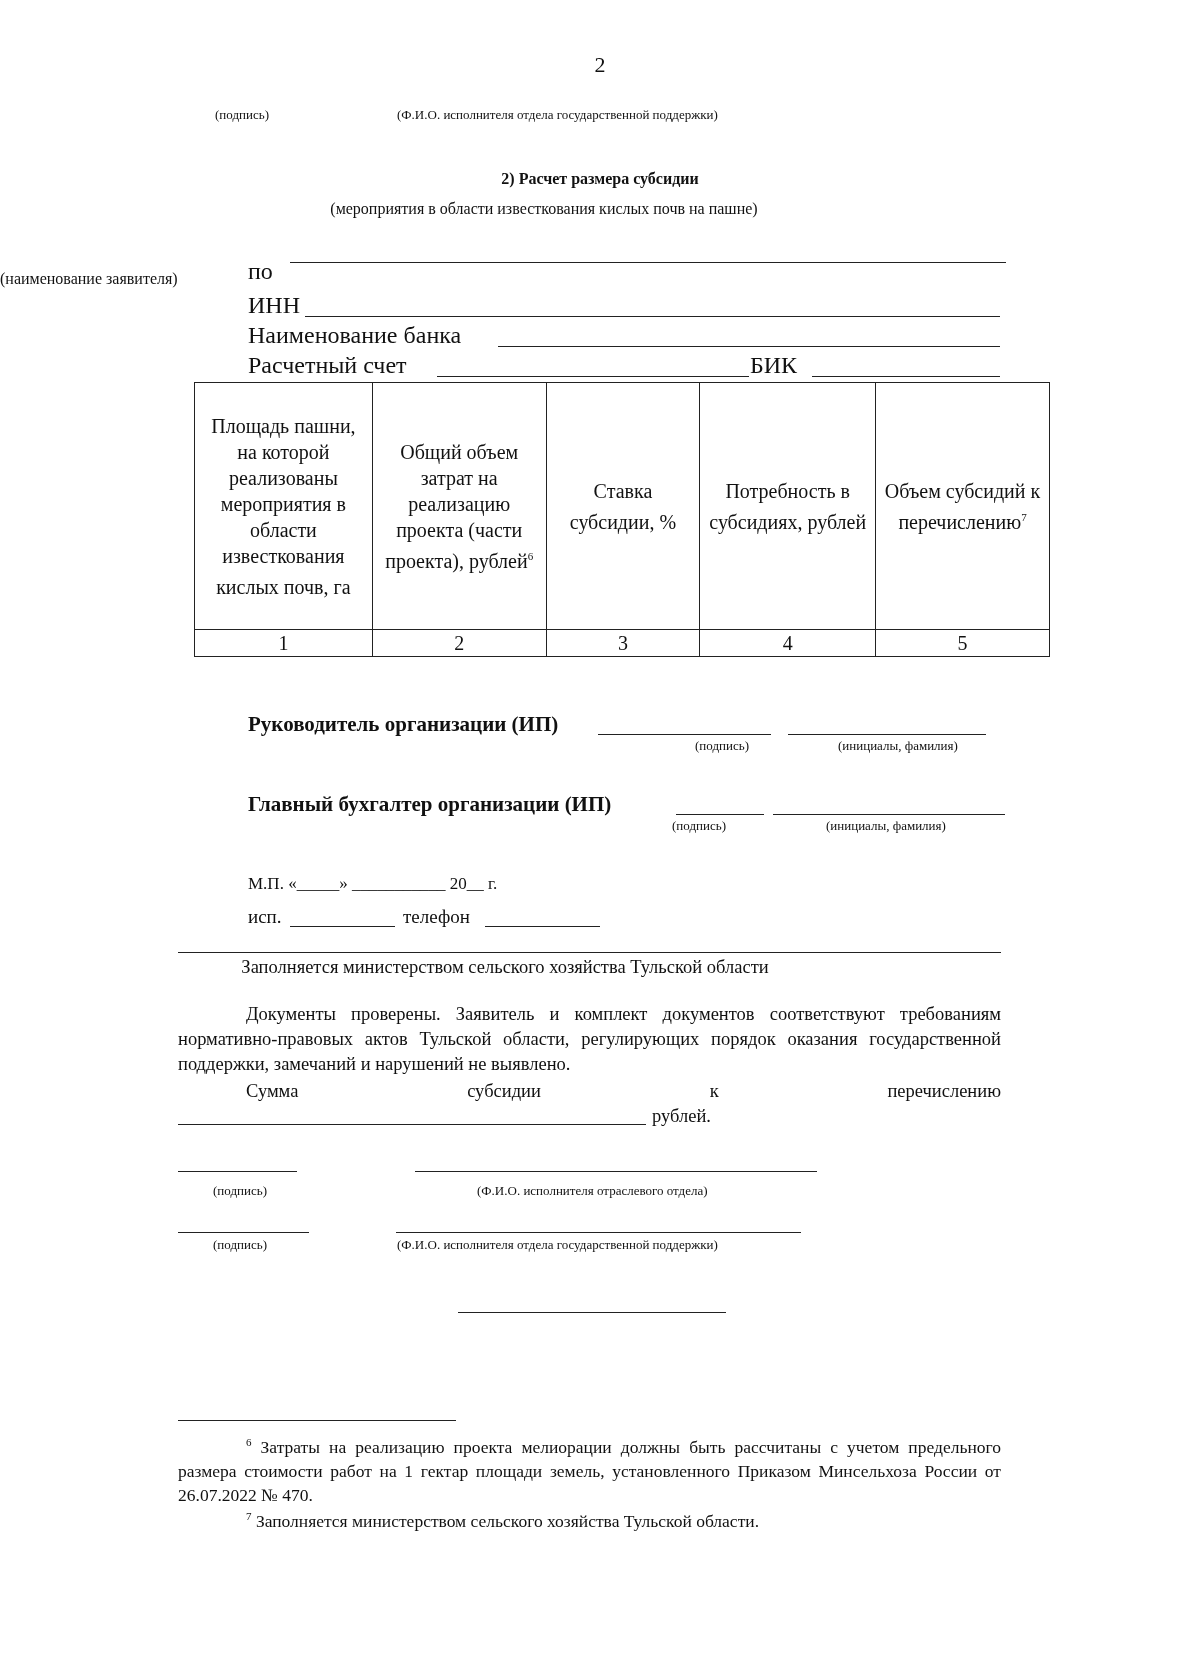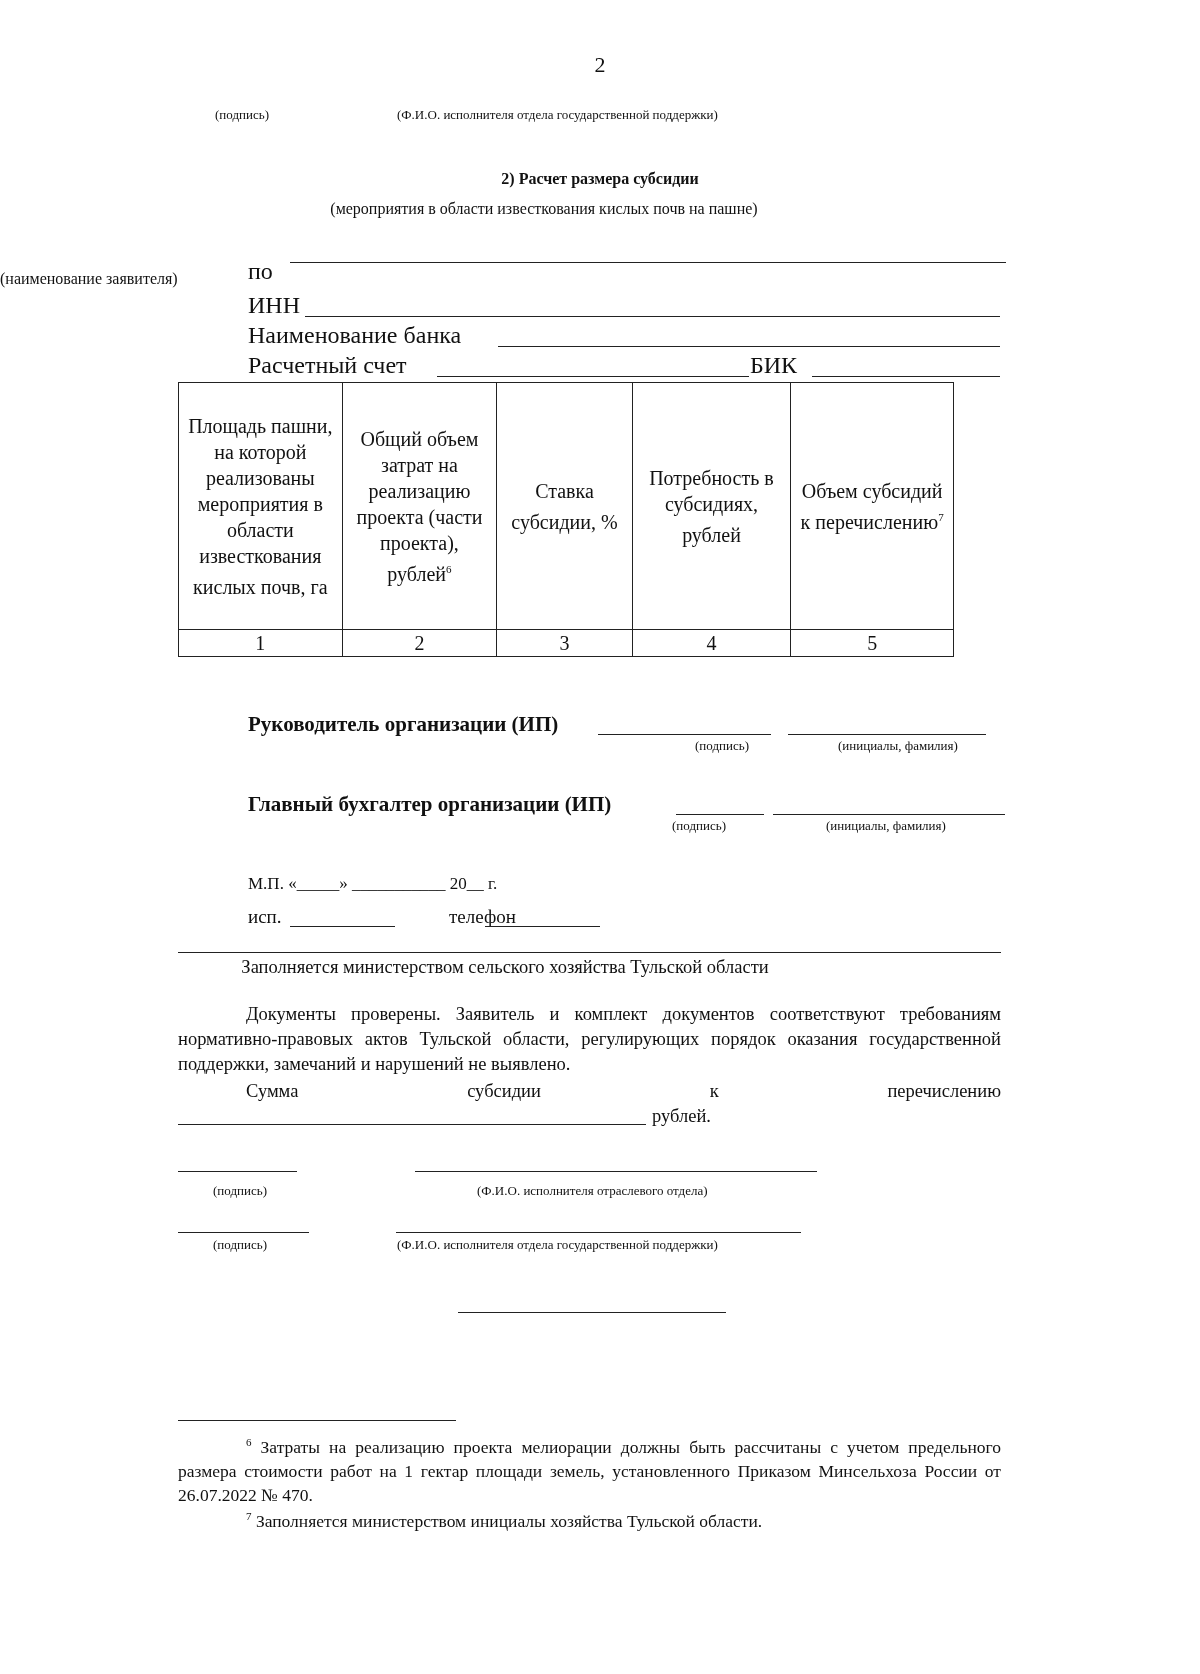--- a/index.html
+++ b/index.html
@@ -5,21 +5,21 @@
   html, body { margin: 0; padding: 0; background: #ffffff; }
   body { width: 1200px; height: 1674px; position: relative; overflow: hidden;
          font-family: "Liberation Serif", "DejaVu Serif", serif; color: #111; }
   .abs { position: absolute; }
   .small { font-size: 13px; }
   .line { position: absolute; border-bottom: 1.4px solid #222; height: 0; }
   .page-num { left: 0; width: 1200px; top: 52px; text-align: center; font-size: 22px; }
   .title { left: 0; width: 1200px; top: 170px; text-align: center; font-size: 16px; font-weight: bold; }
   .subtitle { left: 0; width: 1088px; top: 200px; text-align: center; font-size: 16px; }
   .field { font-size: 24px; }
-  table.calc { position: absolute; left: 178px; top: 382px; width: 776px; border-collapse: collapse; font-size: 20px; }
+  table.calc { position: absolute; left: 194px; top: 382px; width: 856px; border-collapse: collapse; font-size: 20px; }
   table.calc td, table.calc th { border: 1.5px solid #222; text-align: center; font-weight: normal; padding: 0 4px; line-height: 26px; }
   table.calc th { height: 246px; vertical-align: middle; }
   table.calc td { height: 25px; }
   .sig-head { font-size: 21px; font-weight: bold; }
   .body-text { font-size: 18.5px; line-height: 25px; }
   .justify { text-align: justify; text-align-last: justify; }
   sup { font-size: 11px; }
 </style>
 </head>
 <body>
@@ -81,21 +81,21 @@
 
 <div class="abs sig-head" style="left:248px; top:792px;">Главный бухгалтер организации (ИП)</div>
 <div class="line" style="left:676px; top:814px; width:88px;"></div>
 <div class="line" style="left:773px; top:814px; width:232px;"></div>
 <div class="abs small" style="left:672px; top:818px;">(подпись)</div>
 <div class="abs small" style="left:826px; top:818px;">(инициалы, фамилия)</div>
 
 <div class="abs" style="left:248px; top:874px; font-size:17px;">М.П. «_____» ___________ 20__ г.</div>
 <div class="abs" style="left:248px; top:906px; font-size:19px;">исп.</div>
 <div class="line" style="left:290px; top:926px; width:105px;"></div>
-<div class="abs" style="left:403px; top:906px; font-size:19px;margin-left:46px;">телефон</div>
+<div class="abs" style="left:403px; top:906px; font-size:19px;">телефон</div>
 <div class="line" style="left:485px; top:926px; width:115px;"></div>
 
 <div class="line" style="left:178px; top:952px; width:823px; border-bottom-width:1.6px;"></div>
 
 <div class="abs" style="left:0; width:1010px; top:957px; text-align:center; font-size:18.5px;">Заполняется министерством сельского хозяйства Тульской области</div>
 <div class="abs body-text" style="left:178px; width:823px; top:1002px; text-align:justify; text-indent:68px;">Документы проверены. Заявитель и комплект документов соответствуют требованиям нормативно-правовых актов Тульской области, регулирующих порядок оказания государственной поддержки, замечаний и нарушений не выявлено.</div>
 <div class="abs body-text justify" style="left:246px; width:755px; top:1079px;">Сумма субсидии к перечислению</div>
 <div class="line" style="left:178px; top:1124px; width:468px;"></div>
 <div class="abs body-text" style="left:652px; top:1104px;">рублей.</div>
 
@@ -106,13 +106,13 @@
 
 <div class="line" style="left:178px; top:1232px; width:131px;"></div>
 <div class="line" style="left:396px; top:1232px; width:405px;"></div>
 <div class="abs small" style="left:213px; top:1237px;">(подпись)</div>
 <div class="abs small" style="left:397px; top:1237px;">(Ф.И.О. исполнителя отдела государственной поддержки)</div>
 
 <div class="line" style="left:458px; top:1312px; width:268px;"></div>
 
 <div class="line" style="left:178px; top:1420px; width:278px;"></div>
 <div class="abs body-text" style="left:178px; width:823px; top:1430px; text-align:justify; text-indent:68px; font-size:17.5px; line-height:24px;"><sup>6</sup> <span>Затраты на реализацию проекта мелиорации должны быть рассчитаны с учетом предельного размера стоимости работ на 1 гектар площади земель, установленного Приказом Минсельхоза России от 26.07.2022 № 470.</span></div>
-<div class="abs body-text" style="left:246px; top:1504px; font-size:17.5px;"><sup>7</sup> <span>Заполняется министерством инициалы хозяйства Тульской области.</span></div>
+<div class="abs body-text" style="left:246px; top:1504px; font-size:17.5px;"><sup>7</sup> <span>Заполняется министерством сельского хозяйства Тульской области.</span></div>
 
 </body></html>

